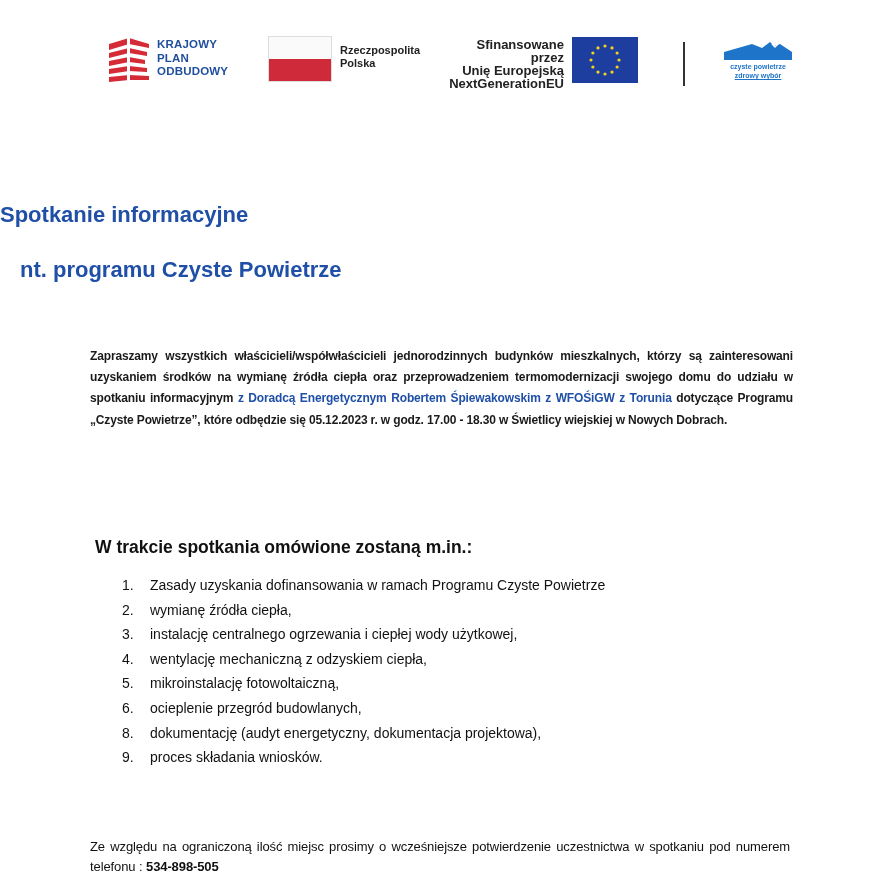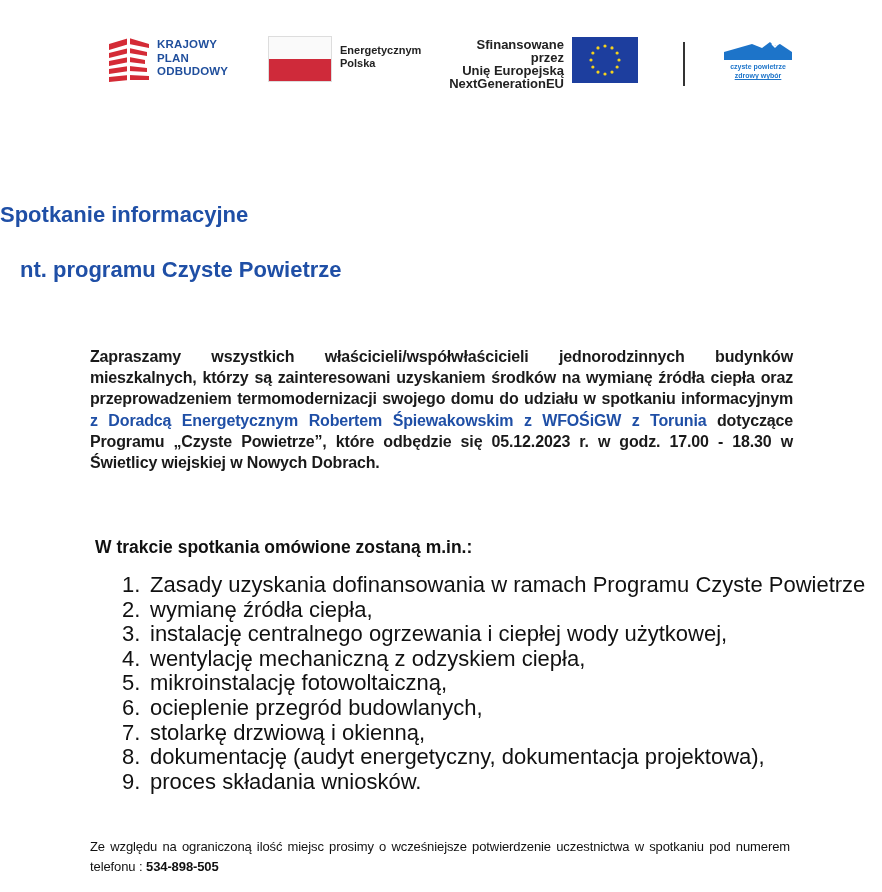--- a/index.html
+++ b/index.html
@@ -24,27 +24,27 @@
 
     .cp { position: absolute; left: 722px; top: 10px; width: 72px; height: 46px; }
     .cp-text { position: absolute; left: 0; top: 22px; width: 72px; text-align: center; color: #1d74c9; font-weight: bold; font-size: 7px; line-height: 9px; }
 
     
     .title { position: absolute; left: 0; width: 882px; color: #1f4fa6; font-weight: bold; font-size: 22px; }
     .title-1 { top: 202px; }
     .title-2 { top: 257px; padding-left: 20px; }
 
     
-    .intro { position: absolute; left: 90px; top: 346px; width: 703px; font-size: 16px; line-height: 21.2px; font-weight: bold; text-align: justify; color: #1a1a1a; letter-spacing: -0.15px; }
+    .intro { position: absolute; left: 90px; top: 346px; width: 703px; font-size: 12px; line-height: 21.2px; font-weight: bold; text-align: justify; color: #1a1a1a; letter-spacing: -0.15px; }
     .intro .hl { color: #1f4fa6; }
 
     
     .list-heading { position: absolute; left: 95px; top: 537px; font-size: 17.5px; font-weight: bold; color: #111; }
     .topics { position: absolute; left: 122px; top: 573px; margin: 0; padding: 0; list-style: none; }
-    .topics li { font-size: 22px; line-height: 24.6px; color: #111; white-space: nowrap; }
+    .topics li { font-size: 14px; line-height: 24.6px; color: #111; white-space: nowrap; }
     .topics .num { display: inline-block; width: 28px; }
 
     
     .footer { position: absolute; left: 90px; top: 837px; width: 700px; font-size: 13px; line-height: 20px; color: #111; text-align: justify; letter-spacing: -0.1px; }
     .footer .phone { font-weight: bold; }
   </style>
 </head>
 <body>
 
 <div class="logo-bar">
@@ -62,21 +62,21 @@
       <div>PLAN</div>
       <div>ODBUDOWY</div>
     </div>
   </div>
 
   <div class="flag">
     <div class="white"></div>
       <div class="red"></div>
   </div>
   <div class="rp-text">
-    <div>Energetycznym</div>
+    <div>Rzeczpospolita</div>
     <div>Polska</div>
   </div>
 
   <div class="eu-text">
     <div>Sfinansowane przez</div>
     <div>Unię Europejską</div>
     <div>NextGenerationEU</div>
   </div>
   <div class="eu-flag">
     <svg id="eu-stars" viewBox="0 0 66 46">
@@ -115,18 +115,17 @@
 <div class="intro"><span>Zapraszamy wszystkich właścicieli/współwłaścicieli jednorodzinnych budynków mieszkalnych, którzy są zainteresowani uzyskaniem środków na wymianę źródła ciepła oraz przeprowadzeniem termomodernizacji swojego domu do udziału w spotkaniu informacyjnym </span><span class="hl">z Doradcą Energetycznym Robertem Śpiewakowskim z WFOŚiGW z Torunia</span><span> dotyczące  Programu „Czyste Powietrze”, które odbędzie się  05.12.2023 r. w godz. 17.00 - 18.30 w Świetlicy wiejskiej w Nowych Dobrach.</span></div>
 
 <div class="list-heading">W  trakcie spotkania omówione zostaną m.in.:</div>
 <ul class="topics" id="topics-list">
     <li><span class="num">1.</span><span>Zasady uzyskania dofinansowania w ramach Programu Czyste Powietrze</span></li>
     <li><span class="num">2.</span><span>wymianę źródła ciepła,</span></li>
     <li><span class="num">3.</span><span>instalację centralnego ogrzewania i ciepłej wody użytkowej,</span></li>
     <li><span class="num">4.</span><span>wentylację mechaniczną z odzyskiem ciepła,</span></li>
     <li><span class="num">5.</span><span>mikroinstalację  fotowoltaiczną,</span></li>
     <li><span class="num">6.</span><span>ocieplenie przegród budowlanych,</span></li>
-    <li><span class="num">7.</span><span>stolarkę drzwiową i okienną,</span></li>
     <li><span class="num">8.</span><span>dokumentację  (audyt energetyczny, dokumentacja projektowa),</span></li>
     <li><span class="num">9.</span><span>proces składania wniosków.</span></li>
   </ul>
 
 <div class="footer"><span>Ze względu na ograniczoną ilość miejsc prosimy o wcześniejsze potwierdzenie uczestnictwa  w spotkaniu  pod numerem telefonu : </span><span class="phone">534-898-505</span></div>
 
 </body></html>

